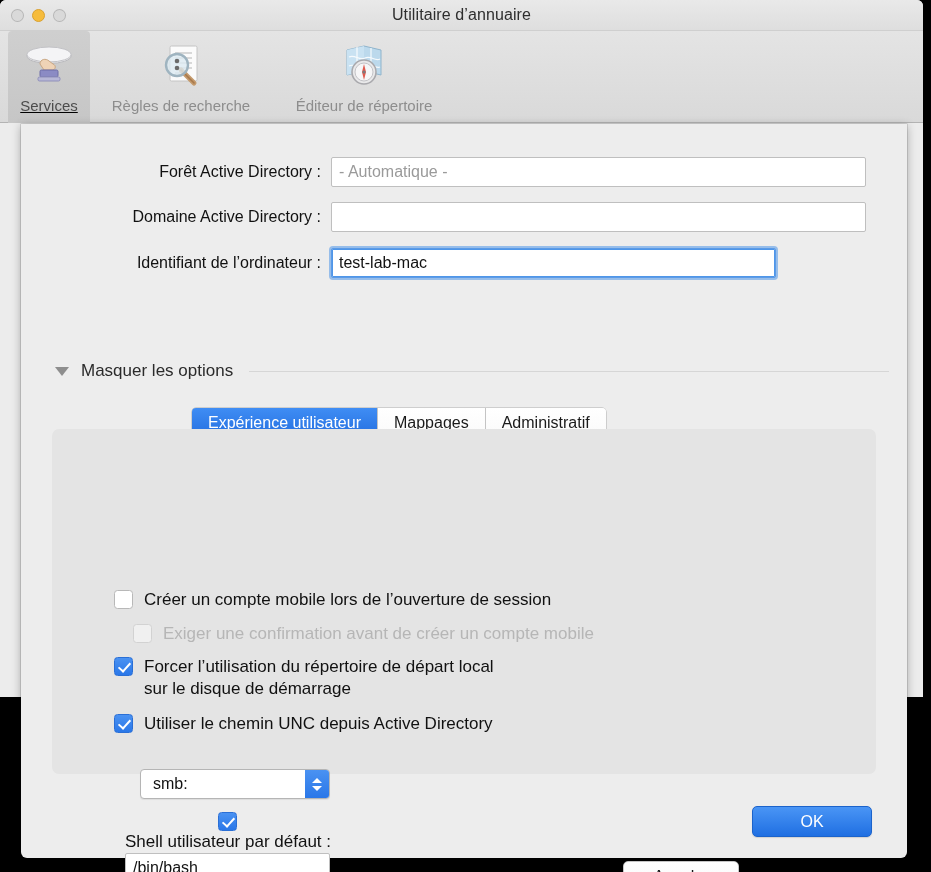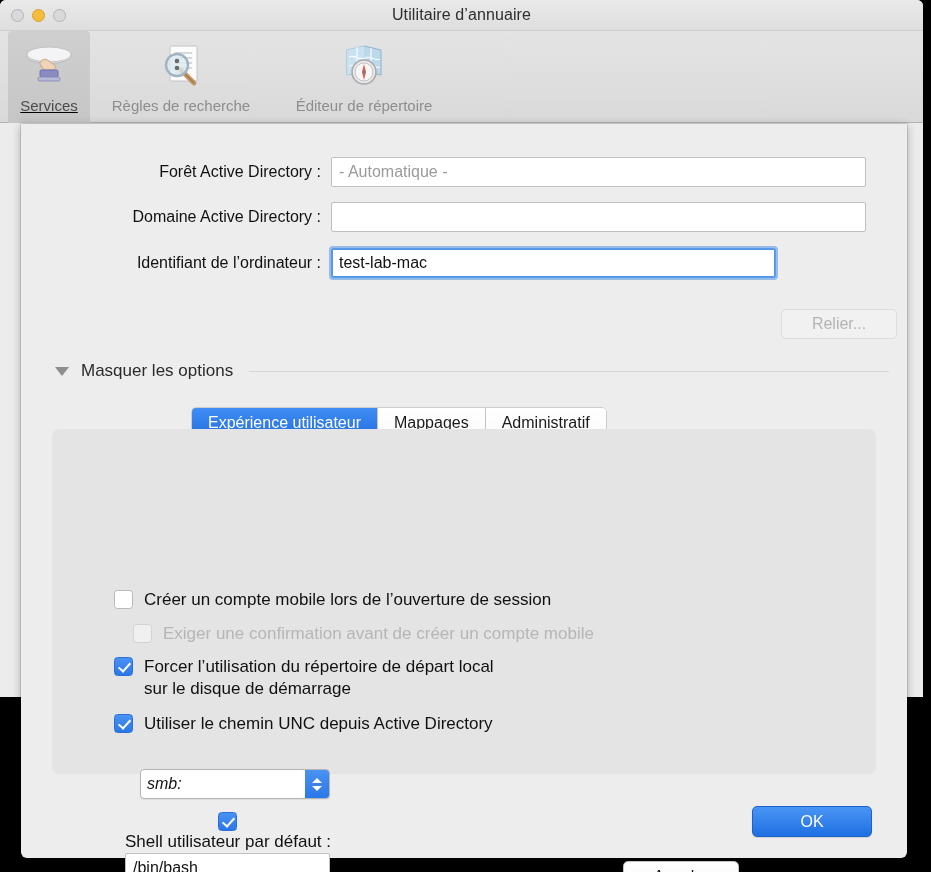--- a/index.html
+++ b/index.html
@@ -287,25 +287,24 @@
     margin-right: 10px;
   }
   #protocol-popup {
     width: 190px; height: 30px;
     background: #ffffff;
     border: 1px solid #b5b5b5;
     border-radius: 4px;
     display: flex;
     align-items: center;
     position: relative;
-    padding-left: 6px;
+    padding-left: 12px;
     font-size: 16px;
     color: #111;
     box-shadow: 0 1px 1px rgba(0,0,0,.07);
-    font-style: italic;
   }
   #protocol-stepper {
     position: absolute;
     right: 0; top: 0;
     width: 24px; height: 100%;
     background: linear-gradient(to bottom, #4a92f2 0%, #2a77e8 100%);
     border-radius: 0 3px 3px 0;
     display: flex;
     flex-direction: column;
     align-items: center;
@@ -455,21 +454,20 @@
   <div class="form-row" id="row-domain">
     <div class="form-label">Domaine Active Directory :</div>
     <div class="tfield"></div>
   </div>
 
   <div class="form-row" id="row-compid">
     <div class="form-label">Identifiant de l’ordinateur :</div>
     <div class="tfield focused">test-lab-mac</div>
   </div>
 
-  <div id="bind-button">Relier...</div>
 
   <div id="disclosure-row">
     <div id="disclosure-triangle"></div>
     <div id="disclosure-label">Masquer les options</div>
     <div id="disclosure-rule"></div>
   </div>
 
   <div id="tabbar">
     <div class="tab active">Expérience utilisateur</div>
     <div class="tab">Mappages</div>

